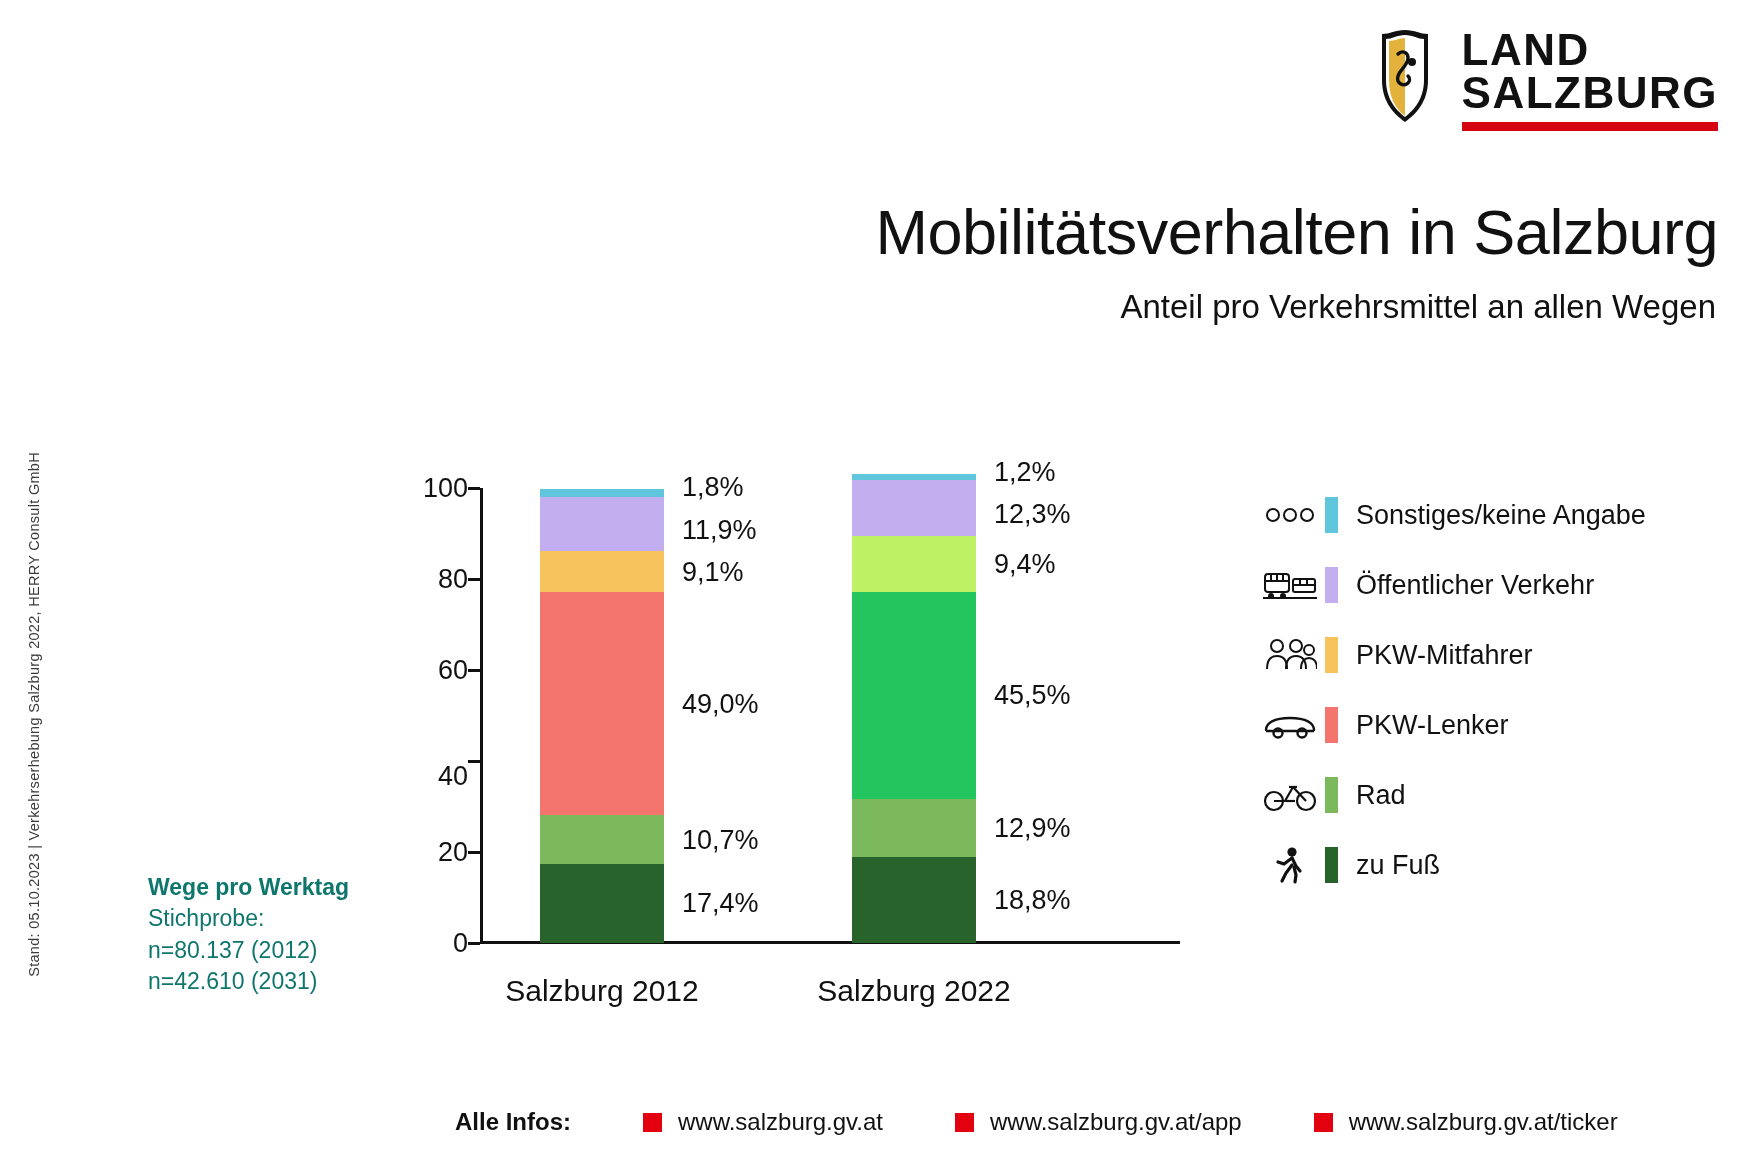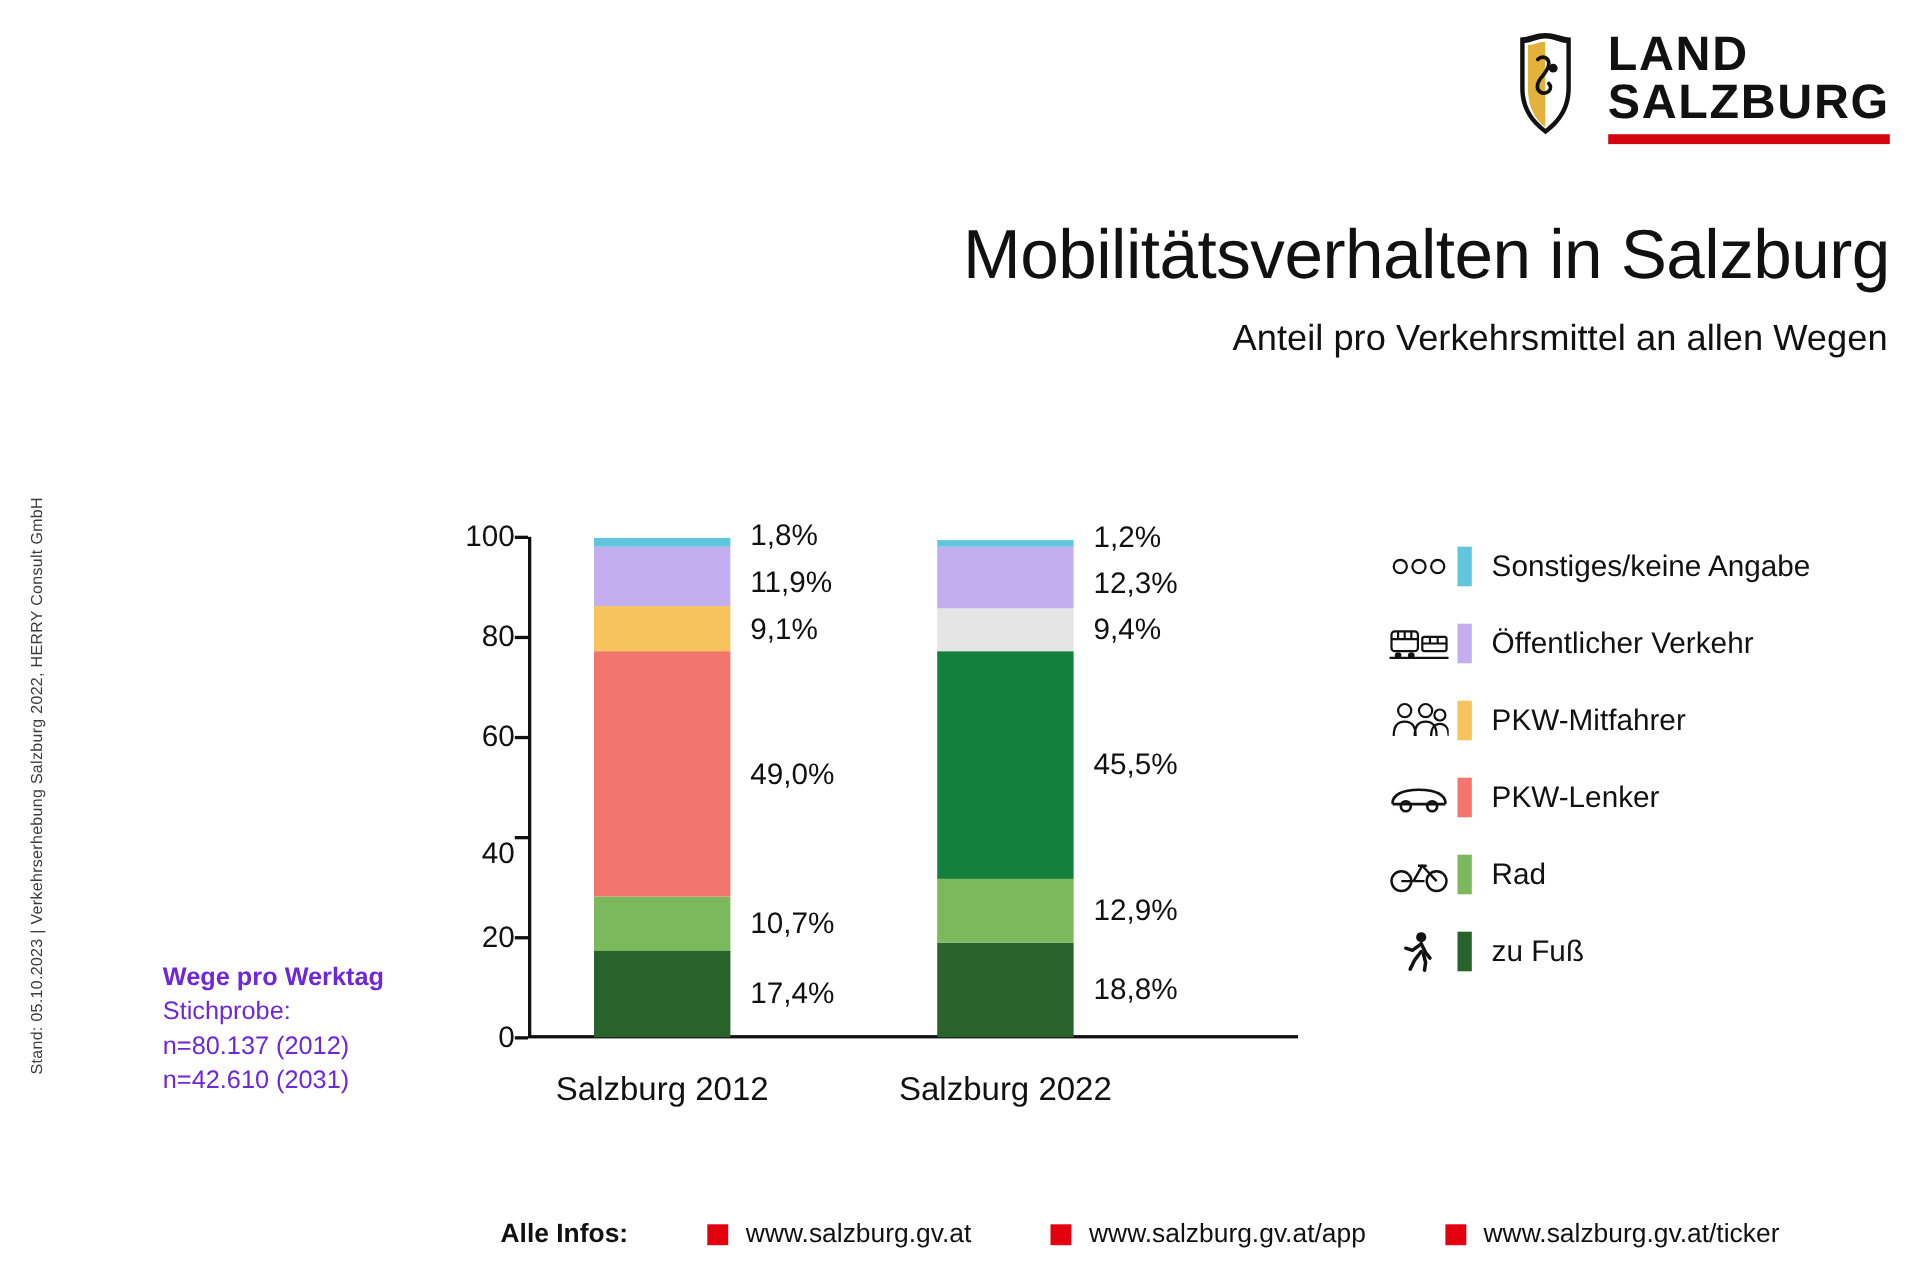--- a/index.html
+++ b/index.html
@@ -81,21 +81,21 @@
     letter-spacing: 0.3px;
   }
 
   
   .sample {
     position: absolute;
     left: 148px;
     top: 872px;
     font-size: 23px;
     line-height: 1.36;
-    color: #6d28d9;
+    color: #0f766e;
   }
   .sample .bold { font-weight: bold; }
 
   
   .chart {
     position: absolute;
     left: 420px;
     top: 470px;
     width: 780px;
     height: 520px;
@@ -300,24 +300,24 @@
         </div>
       </div>
       <div class="bar-name" style="left: -8px; width: 260px;">Salzburg 2012</div>
       <div class="bar" style="left: 372px;">
         <div class="seg" style="height: 85.54px; background: rgb(39, 99, 42);">
           <span class="seg-label">18,8%</span>
         </div>
         <div class="seg" style="height: 58.695px; background: rgb(124, 184, 92);">
           <span class="seg-label">12,9%</span>
         </div>
-        <div class="seg" style="height: 207.025px; background: #15803d;">
+        <div class="seg" style="height: 207.025px; background: #22c55e;">
           <span class="seg-label">45,5%</span>
         </div>
-        <div class="seg" style="height: 39px; background: #e5e5e5;">
+        <div class="seg" style="height: 56px; background: #bef264;">
           <span class="seg-label">9,4%</span>
         </div>
         <div class="seg" style="height: 56px; background: rgb(195, 174, 240);">
           <span class="seg-label" style="top: 62%;">12,3%</span>
         </div>
         <div class="seg" style="height: 5.46px; background: rgb(95, 198, 221);">
           <span class="seg-label" style="top: -2px;">1,2%</span>
         </div>
       </div>
       <div class="bar-name" style="left: 304px; width: 260px;">Salzburg 2022</div>

